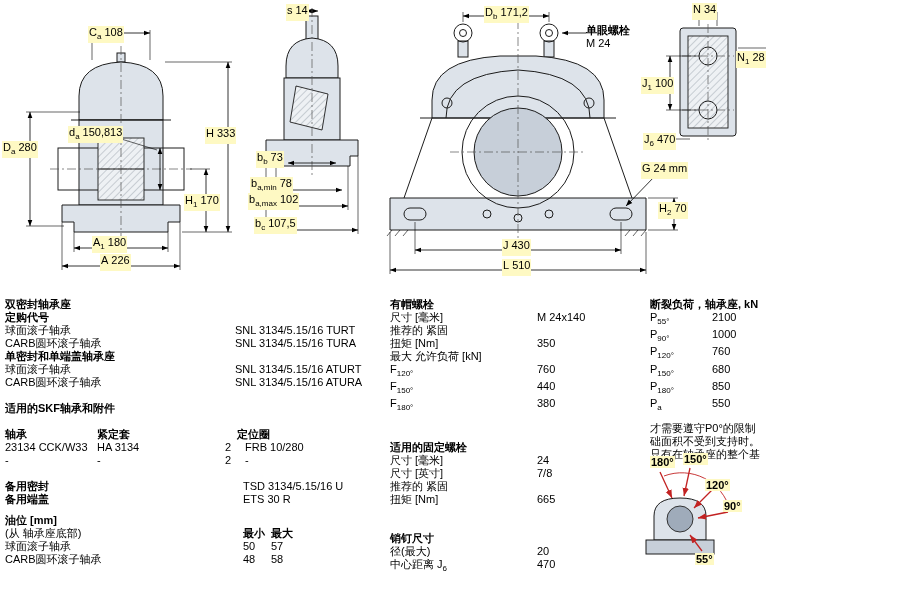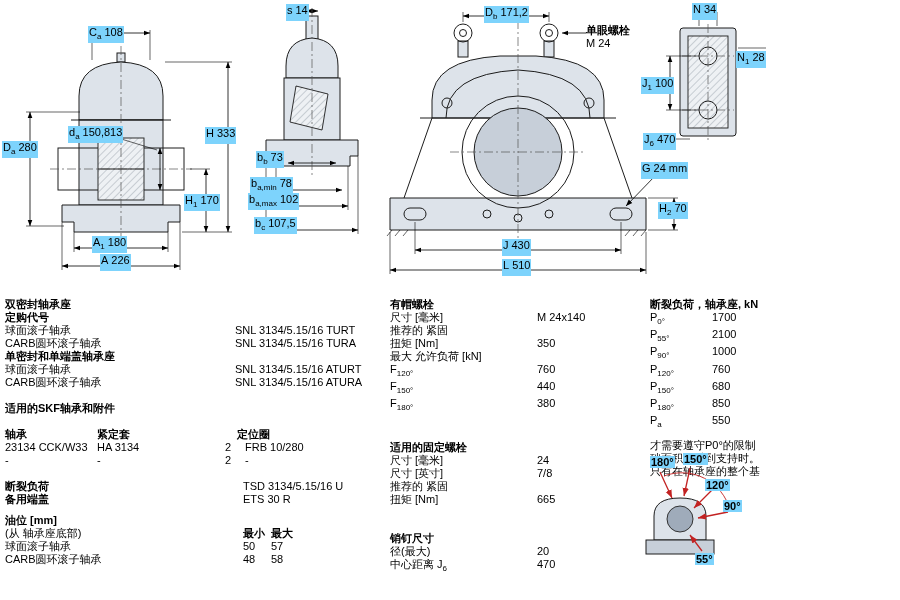--- a/index.html
+++ b/index.html
@@ -2,21 +2,21 @@
 <html><head>
 <meta charset="utf-8">
 <style>
   *{margin:0;padding:0;box-sizing:border-box}
   body{margin:0;background:#fff}
   .page{position:relative;width:900px;height:600px;background:#fff;color:#000;
         font-family:"Liberation Sans","DejaVu Sans",sans-serif;font-size:11px;overflow:hidden}
   .abs{position:absolute}
   .b{font-weight:bold}
   sub{font-size:8px}
-  .dim{position:absolute;white-space:nowrap;background:#7dd3fc;line-height:12px;padding:0 1px}
+  .dim{position:absolute;white-space:nowrap;background:#fef9c3;line-height:12px;padding:0 1px}
   .dim .ms{margin-left:3px}
   .col{position:absolute;line-height:13px;white-space:nowrap}
   .lrow{display:flex}
   .w230{width:230px;flex:none}
   .w238{width:238px;flex:none}
   .w147{width:147px;flex:none}
   .w110{width:92px;flex:none}
   .w128{width:128px;flex:none}
   .w62{width:62px;flex:none}
   .w28{width:28px;flex:none}
@@ -224,21 +224,21 @@
       <span>FRB 10/280</span>
     </div>
     <div class="lrow">
       <span class="w110">-</span>
       <span class="w128">-</span>
       <span class="w20">2</span>
       <span>-</span>
     </div>
     <div class="gap"></div>
     <div class="lrow">
-        <span class="w238 b">断裂负荷</span>
+        <span class="w238 b">备用密封</span>
         <span>TSD 3134/5.15/16 U</span>
       </div>
     <div class="lrow">
         <span class="w238 b">备用端盖</span>
         <span>ETS 30 R</span>
       </div>
     <div class="gap8"></div>
     <div class="b">油位 [mm]</div>
     <div class="lrow">
       <span class="w238">(从 轴承座底部)</span>
@@ -303,24 +303,20 @@
         <span>20</span>
       </div>
     <div class="lrow">
         <span class="w147"><span>中心距离 J</span><sub>6</sub></span>
         <span>470</span>
       </div>
   </div>
 
   <div class="col" style="left:650px;top:298px;width:248px">
     <div class="b">断裂负荷，轴承座, kN</div>
-    <div class="lrow">
-        <span class="w62"><span>P</span><sub>0°</sub></span>
-        <span>1700</span>
-      </div>
     <div class="lrow">
         <span class="w62"><span>P</span><sub>55°</sub></span>
         <span>2100</span>
       </div>
     <div class="lrow">
         <span class="w62"><span>P</span><sub>90°</sub></span>
         <span>1000</span>
       </div>
     <div class="lrow">
         <span class="w62"><span>P</span><sub>120°</sub></span>

